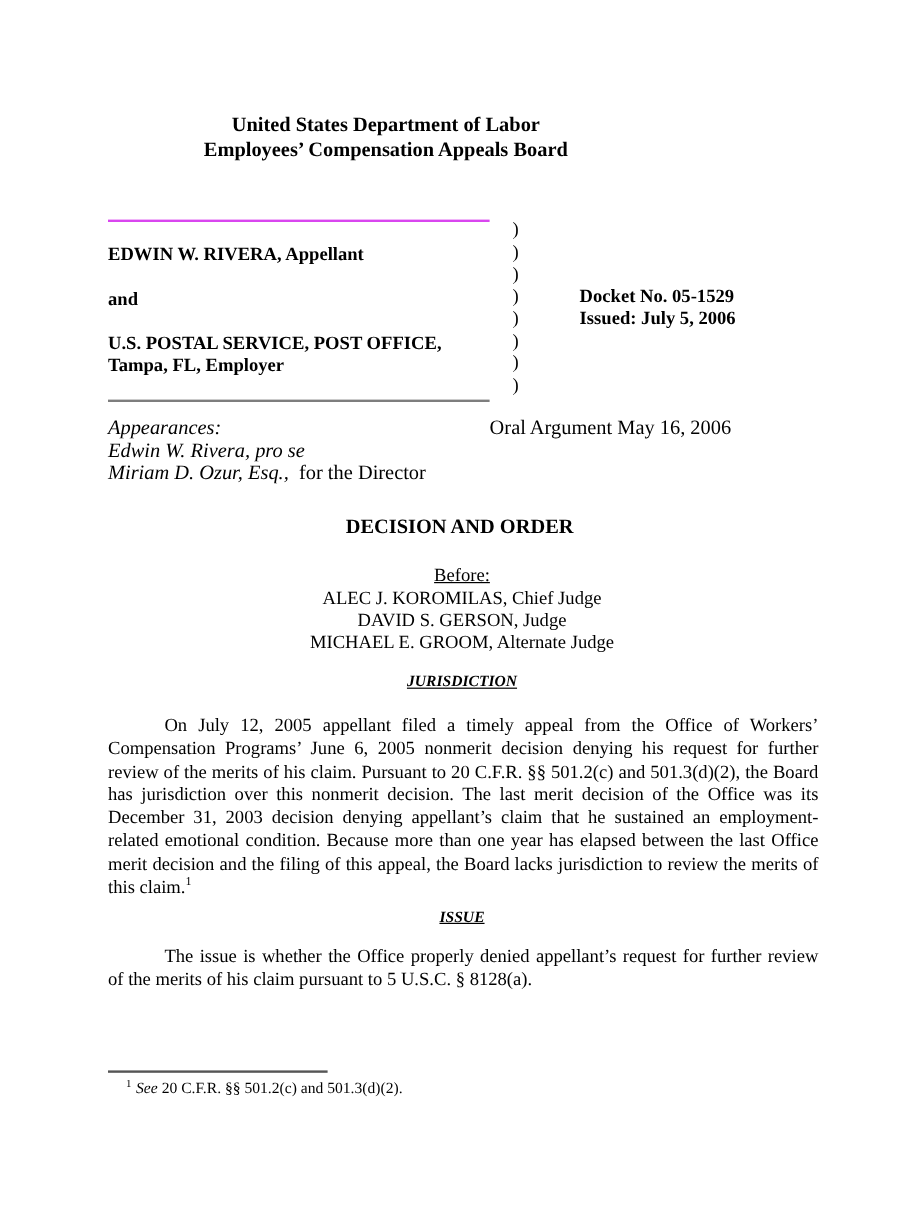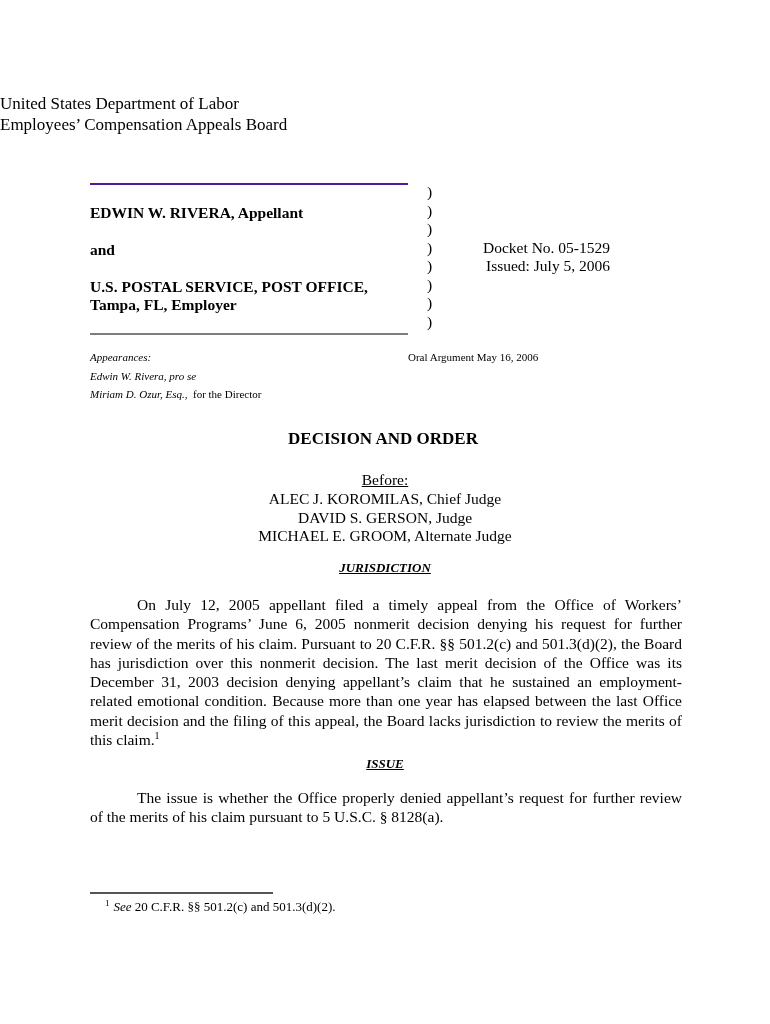--- a/index.html
+++ b/index.html
@@ -6,33 +6,33 @@
   html, body { background: #ffffff; }
   body {
     width: 770px; height: 1024px;
     font-family: "Liberation Serif", "DejaVu Serif", serif;
     color: #000;
   }
   .page { position: relative; width: 770px; height: 1024px; background: #fff; overflow: hidden; }
 
   .doc-header {
     position: absolute; top: 93px; left: 0; width: 643px;
-    text-align: left; font-weight: 400; font-size: 17px; line-height: 21px;
+    text-align: center; font-weight: 700; font-size: 17px; line-height: 21px;
   }
 
   .caption { position: absolute; top: 183px; left: 90px; display: flex; font-size: 15.5px; }
   .cap-left {
     width: 318px; font-weight: 700;
-    border-top: 2px solid #4c1d95; border-bottom: 2px solid #7e7e7e;
+    border-top: 2px solid #d946ef; border-bottom: 2px solid #7e7e7e;
   }
   .cap-row { height: 18.5px; line-height: 18.5px; white-space: nowrap; }
   .cap-parens { width: 75px; padding-left: 19px; font-weight: 400; }
-  .cap-right { font-weight: 400; text-align: right; }
+  .cap-right { font-weight: 700; }
 
-  .appearances { position: absolute; top: 348px; left: 90px; width: 592px; font-size: 11px; line-height: 18.6px; }
+  .appearances { position: absolute; top: 348px; left: 90px; width: 592px; font-size: 17px; line-height: 18.6px; }
   .app-line { position: relative; }
   .oral { position: absolute; left: 318px; top: 0; font-style: normal; }
   .it { font-style: italic; }
   .after-gap { margin-left: 0.25em; }
 
   .decision-heading {
     position: absolute; top: 429px; left: 0; width: 766px;
     text-align: center; font-weight: 700; font-size: 17px;
   }
 

